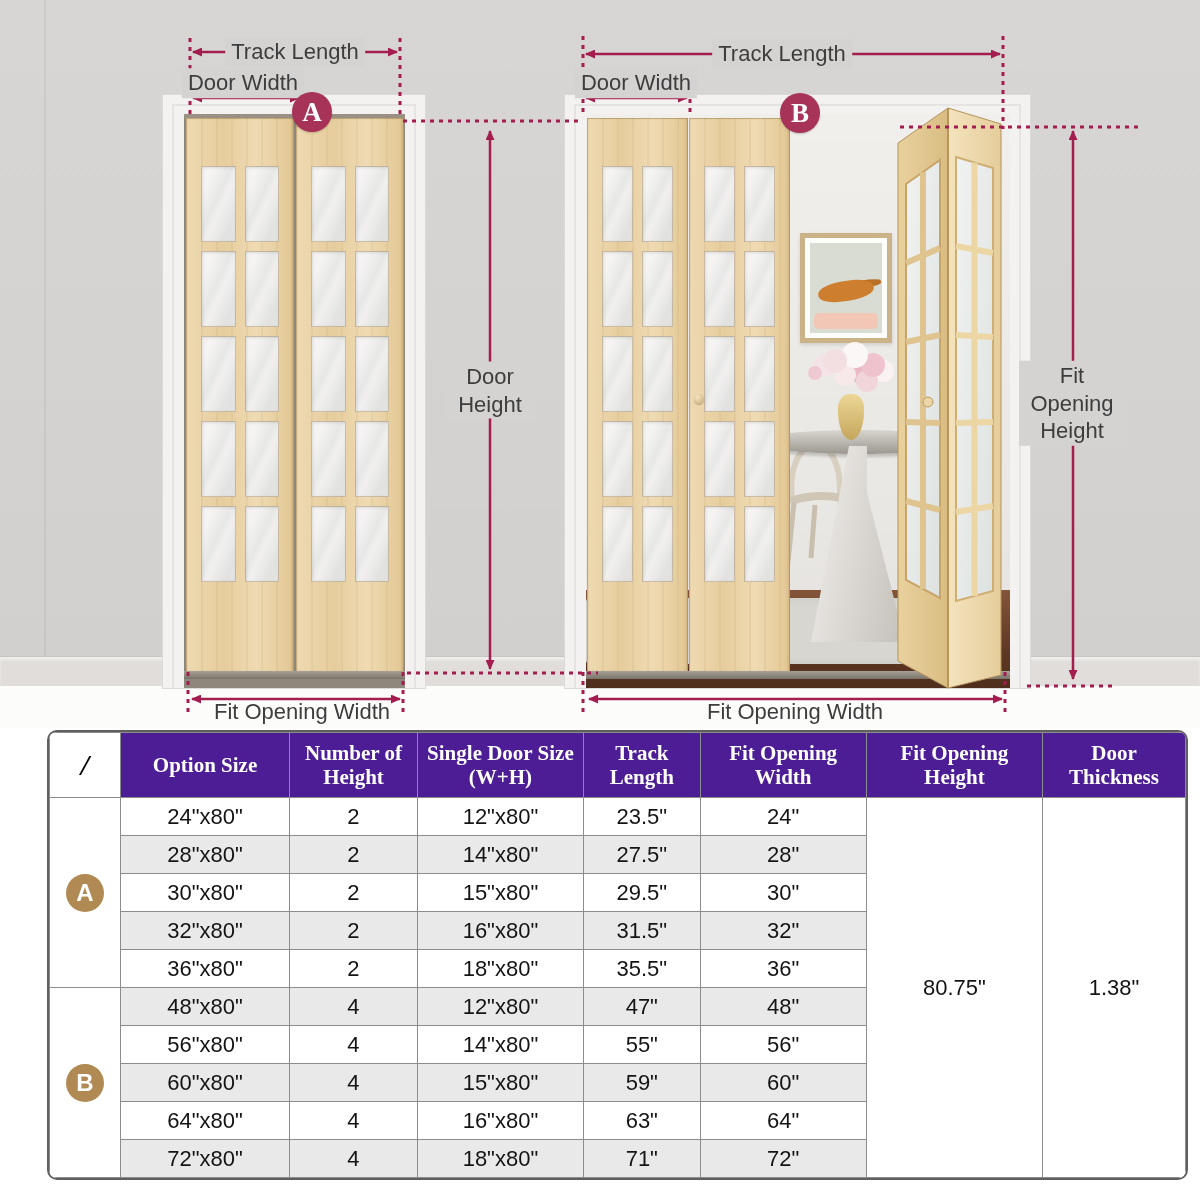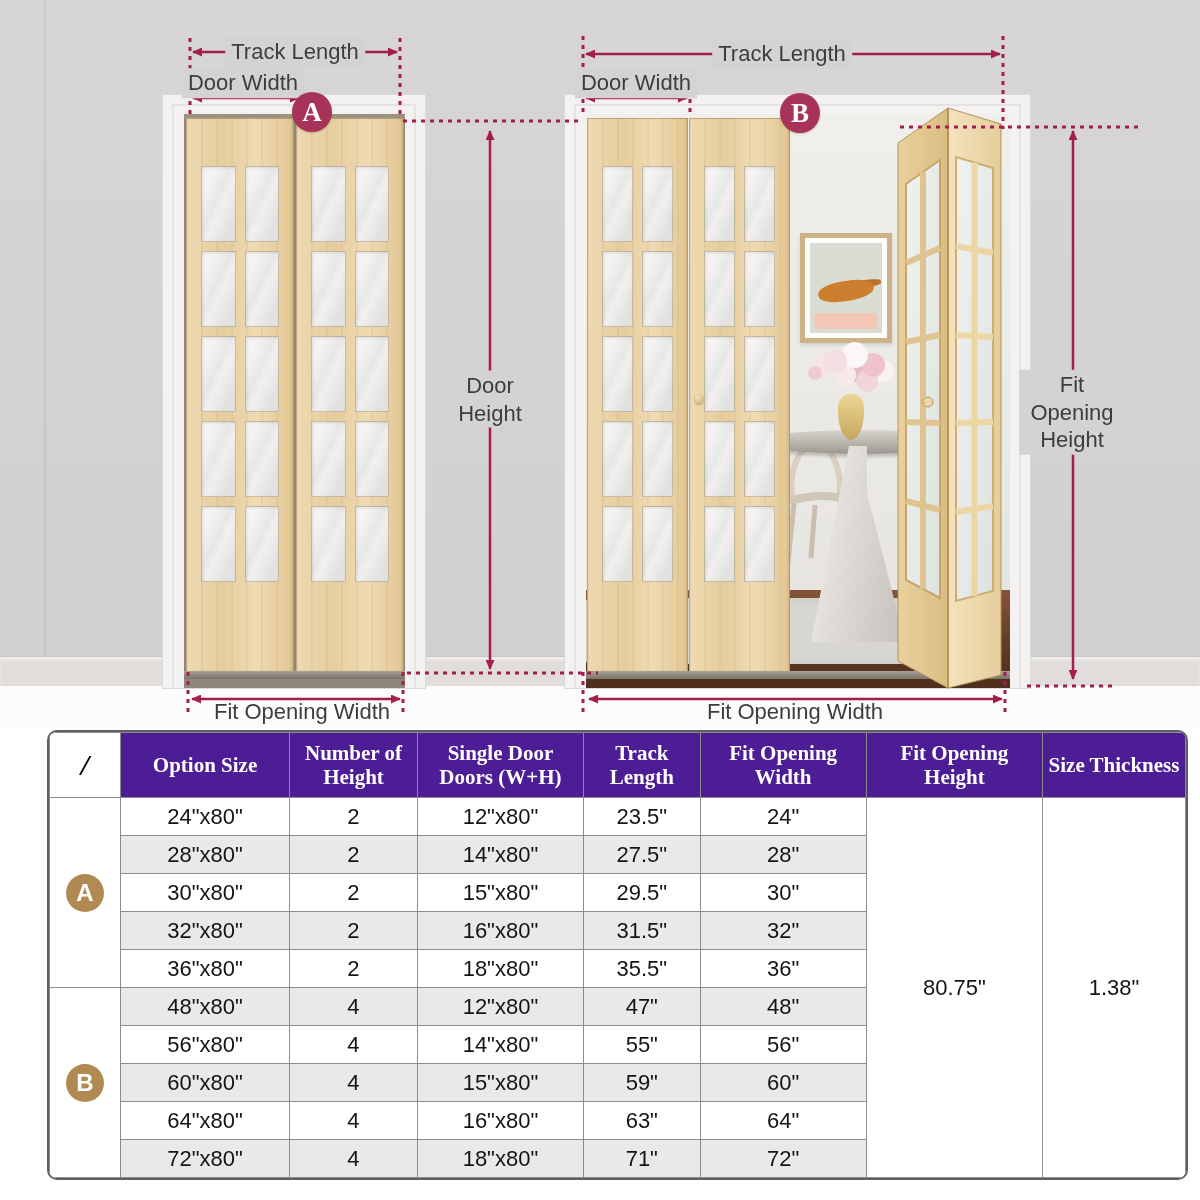--- a/index.html
+++ b/index.html
@@ -46,21 +46,21 @@
   .flowers{position:absolute;left:222px;top:252px;width:14px;height:14px;border-radius:50%;background:#efc9d2;
     box-shadow:20px -12px 0 5px #f3dee2,40px -18px 0 6px #fbf7f6,58px -8px 0 5px #eec3cd,
     30px 2px 0 4px #f7e9ea,52px 8px 0 4px #f0d5da,68px -2px 0 4px #faf2f2,10px -8px 0 4px #f5e4e7,44px 0 0 3px #e9b9c5;}
   .chair{position:absolute;left:196px;top:292px;}
 
   
   .dims{position:absolute;left:0;top:0;z-index:8;}
   .lbl{position:absolute;z-index:9;font-size:22px;line-height:1.25;color:#3d3d3d;transform:translate(-50%,-50%);
        text-align:center;white-space:nowrap;background:#d5d3d1;padding:1px 6px;}
   .lbl.on-floor{background:transparent;}
-  .lbl.wrap{white-space:normal;margin-top:9px;}
+  .lbl.wrap{white-space:normal;}
   .badge-dim{position:absolute;z-index:10;width:40px;height:40px;border-radius:50%;background:#a73358;color:#fff;
        font-family:"Liberation Serif",serif;font-weight:bold;font-size:27px;display:flex;align-items:center;justify-content:center;
        transform:translate(-50%,-50%);box-shadow:0 1px 2px rgba(0,0,0,.2);}
 
   
   .table-wrap{position:absolute;left:47px;top:730px;width:1137px;border:2px solid #5f5f5f;border-radius:10px;overflow:hidden;background:#fff;}
   table{width:100%;border-collapse:collapse;table-layout:fixed;}
   th,td{border:1px solid #8c8c8c;text-align:center;vertical-align:middle;padding:0 2px;}
   thead th{height:64px;background:#4c1d95;color:#fff;font-family:"Liberation Serif",serif;font-weight:bold;font-size:21px;line-height:1.15;}
   thead th.c-corner{background:#fff;color:#000;font-style:italic;font-size:30px;font-weight:600;}
@@ -261,25 +261,25 @@
       <col style="width:115px">
         <col style="width:164px">
         <col style="width:174px">
         <col style="width:141px">
     </colgroup>
     <thead>
       <tr>
         <th class="c-corner">/</th>
         <th>Option Size</th>
         <th>Number of Height</th>
-        <th>Single Door Doors (W+H)</th>
+        <th>Single Door Size (W+H)</th>
         <th>Track Length</th>
         <th>Fit Opening Width</th>
         <th>Fit Opening Height</th>
-        <th>Size Thickness</th>
+        <th>Door Thickness</th>
       </tr>
     </thead>
     <tbody>
       <tr class="r-odd">
         <td class="c-badge" rowspan="5"><span class="tbadge">A</span></td>
         <td>24"x80"</td>
         <td>2</td>
         <td>12"x80"</td>
         <td>23.5"</td>
         <td>24"</td>

